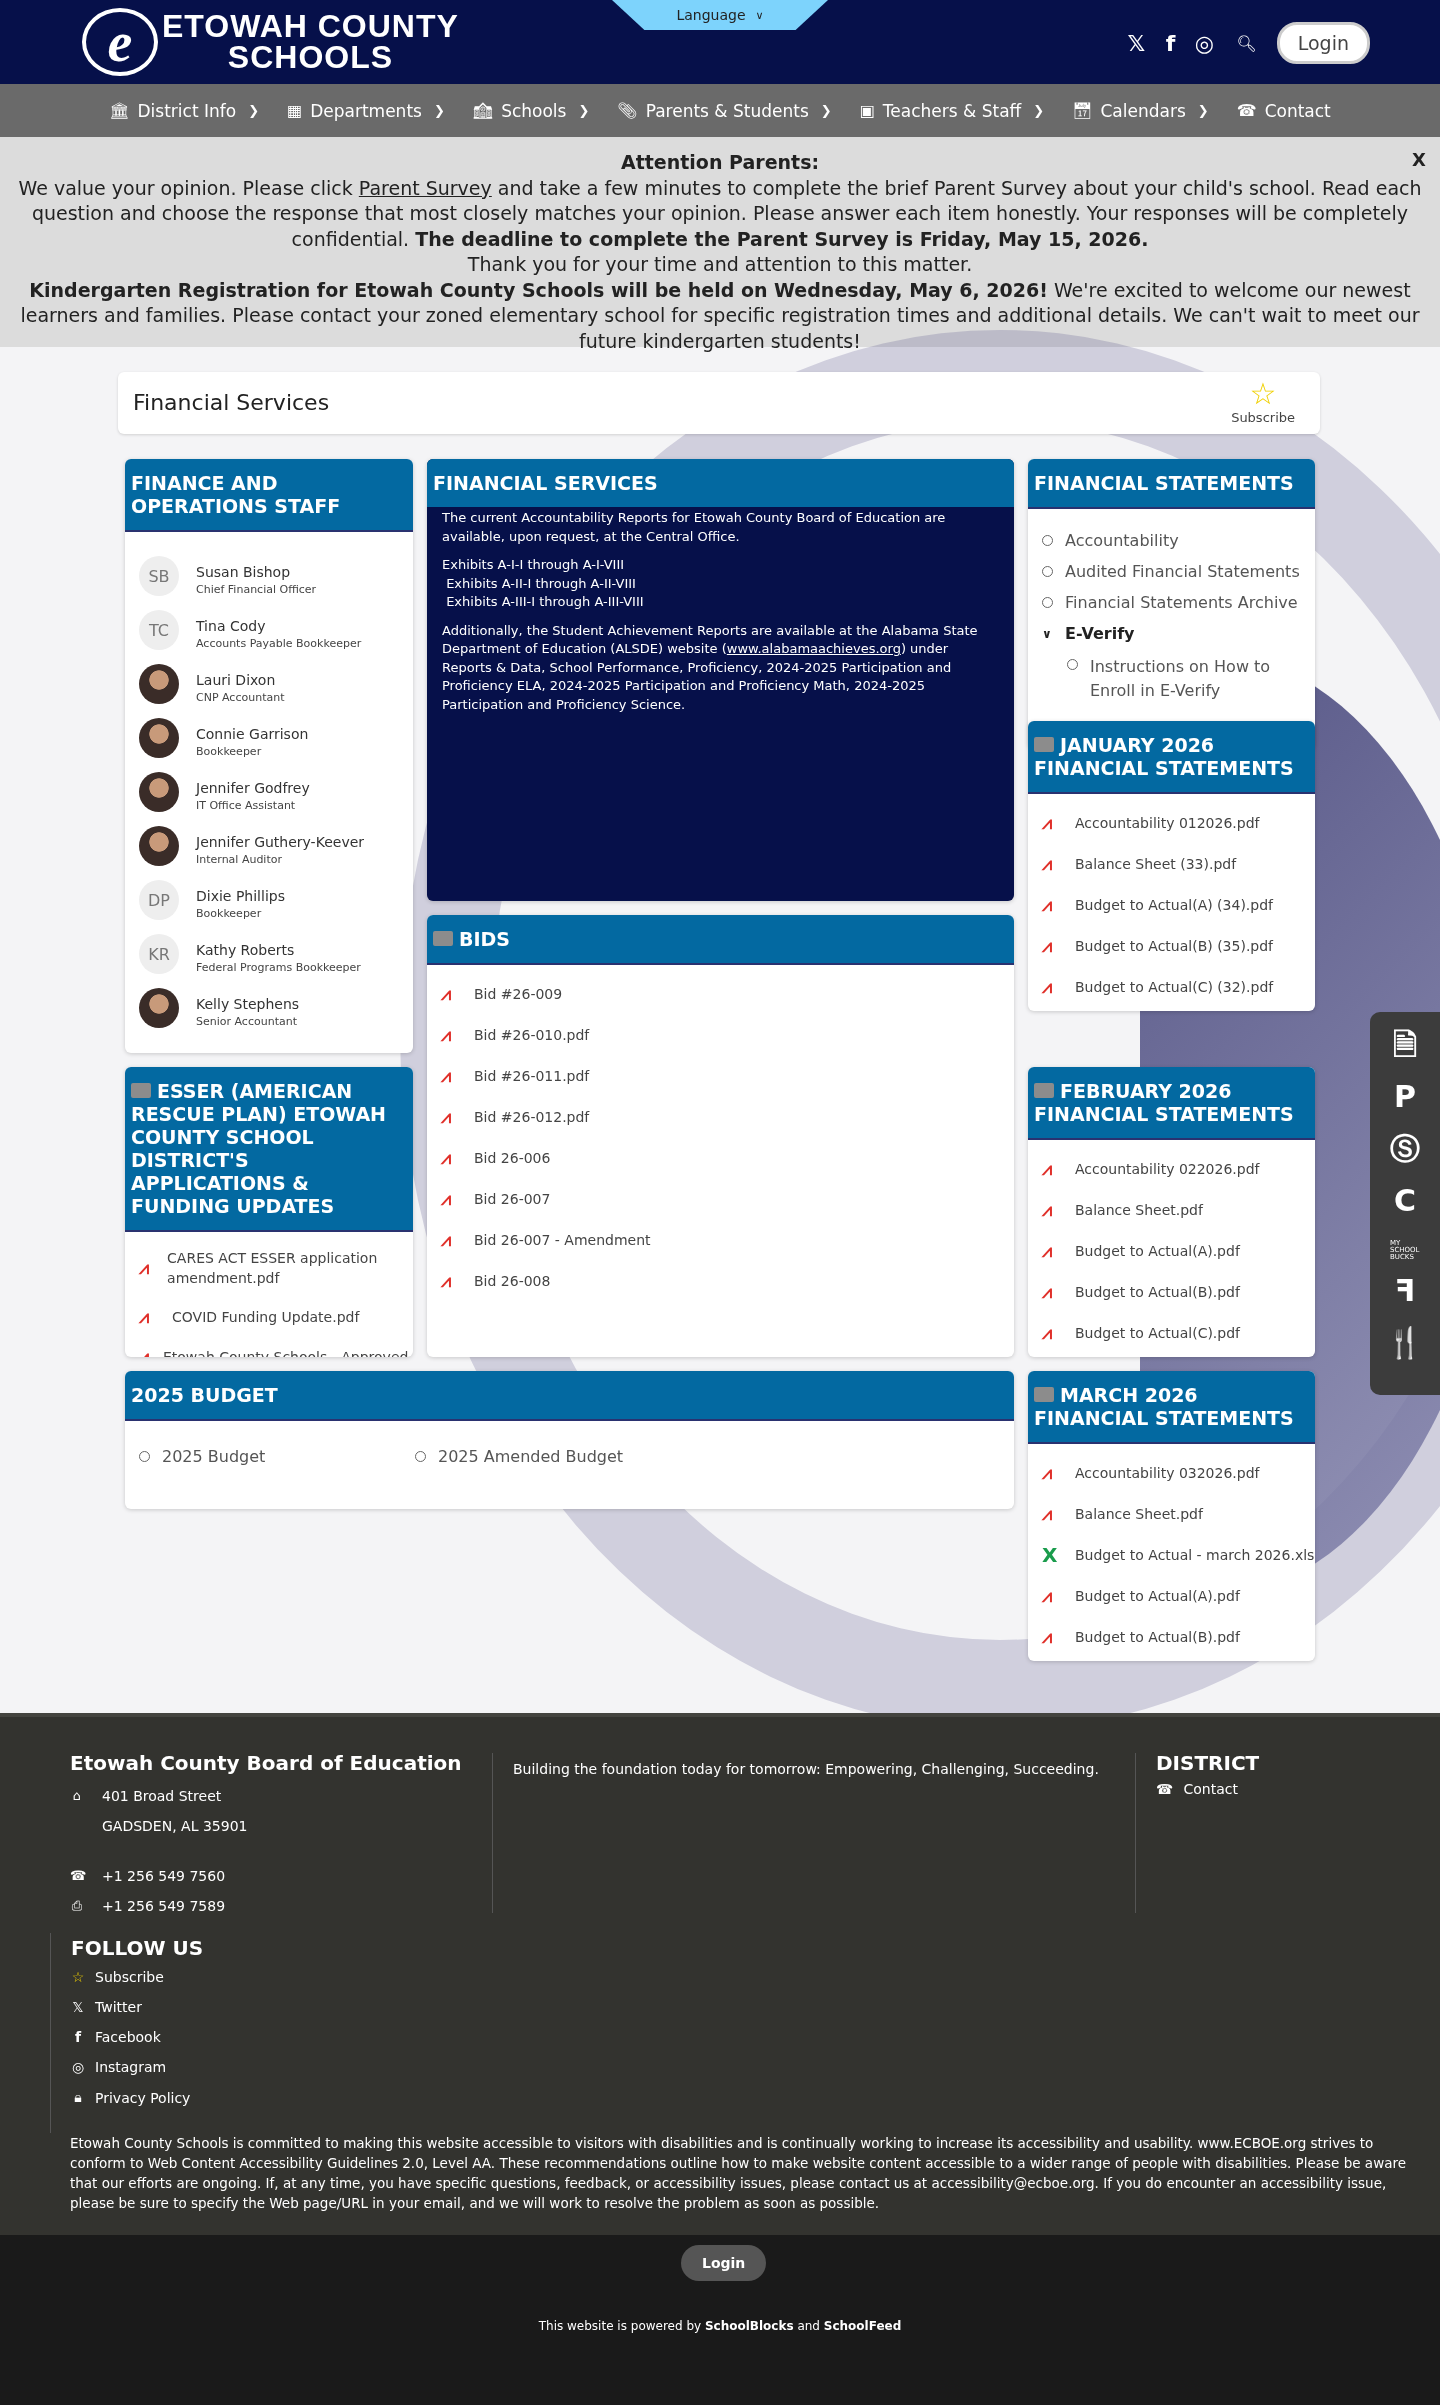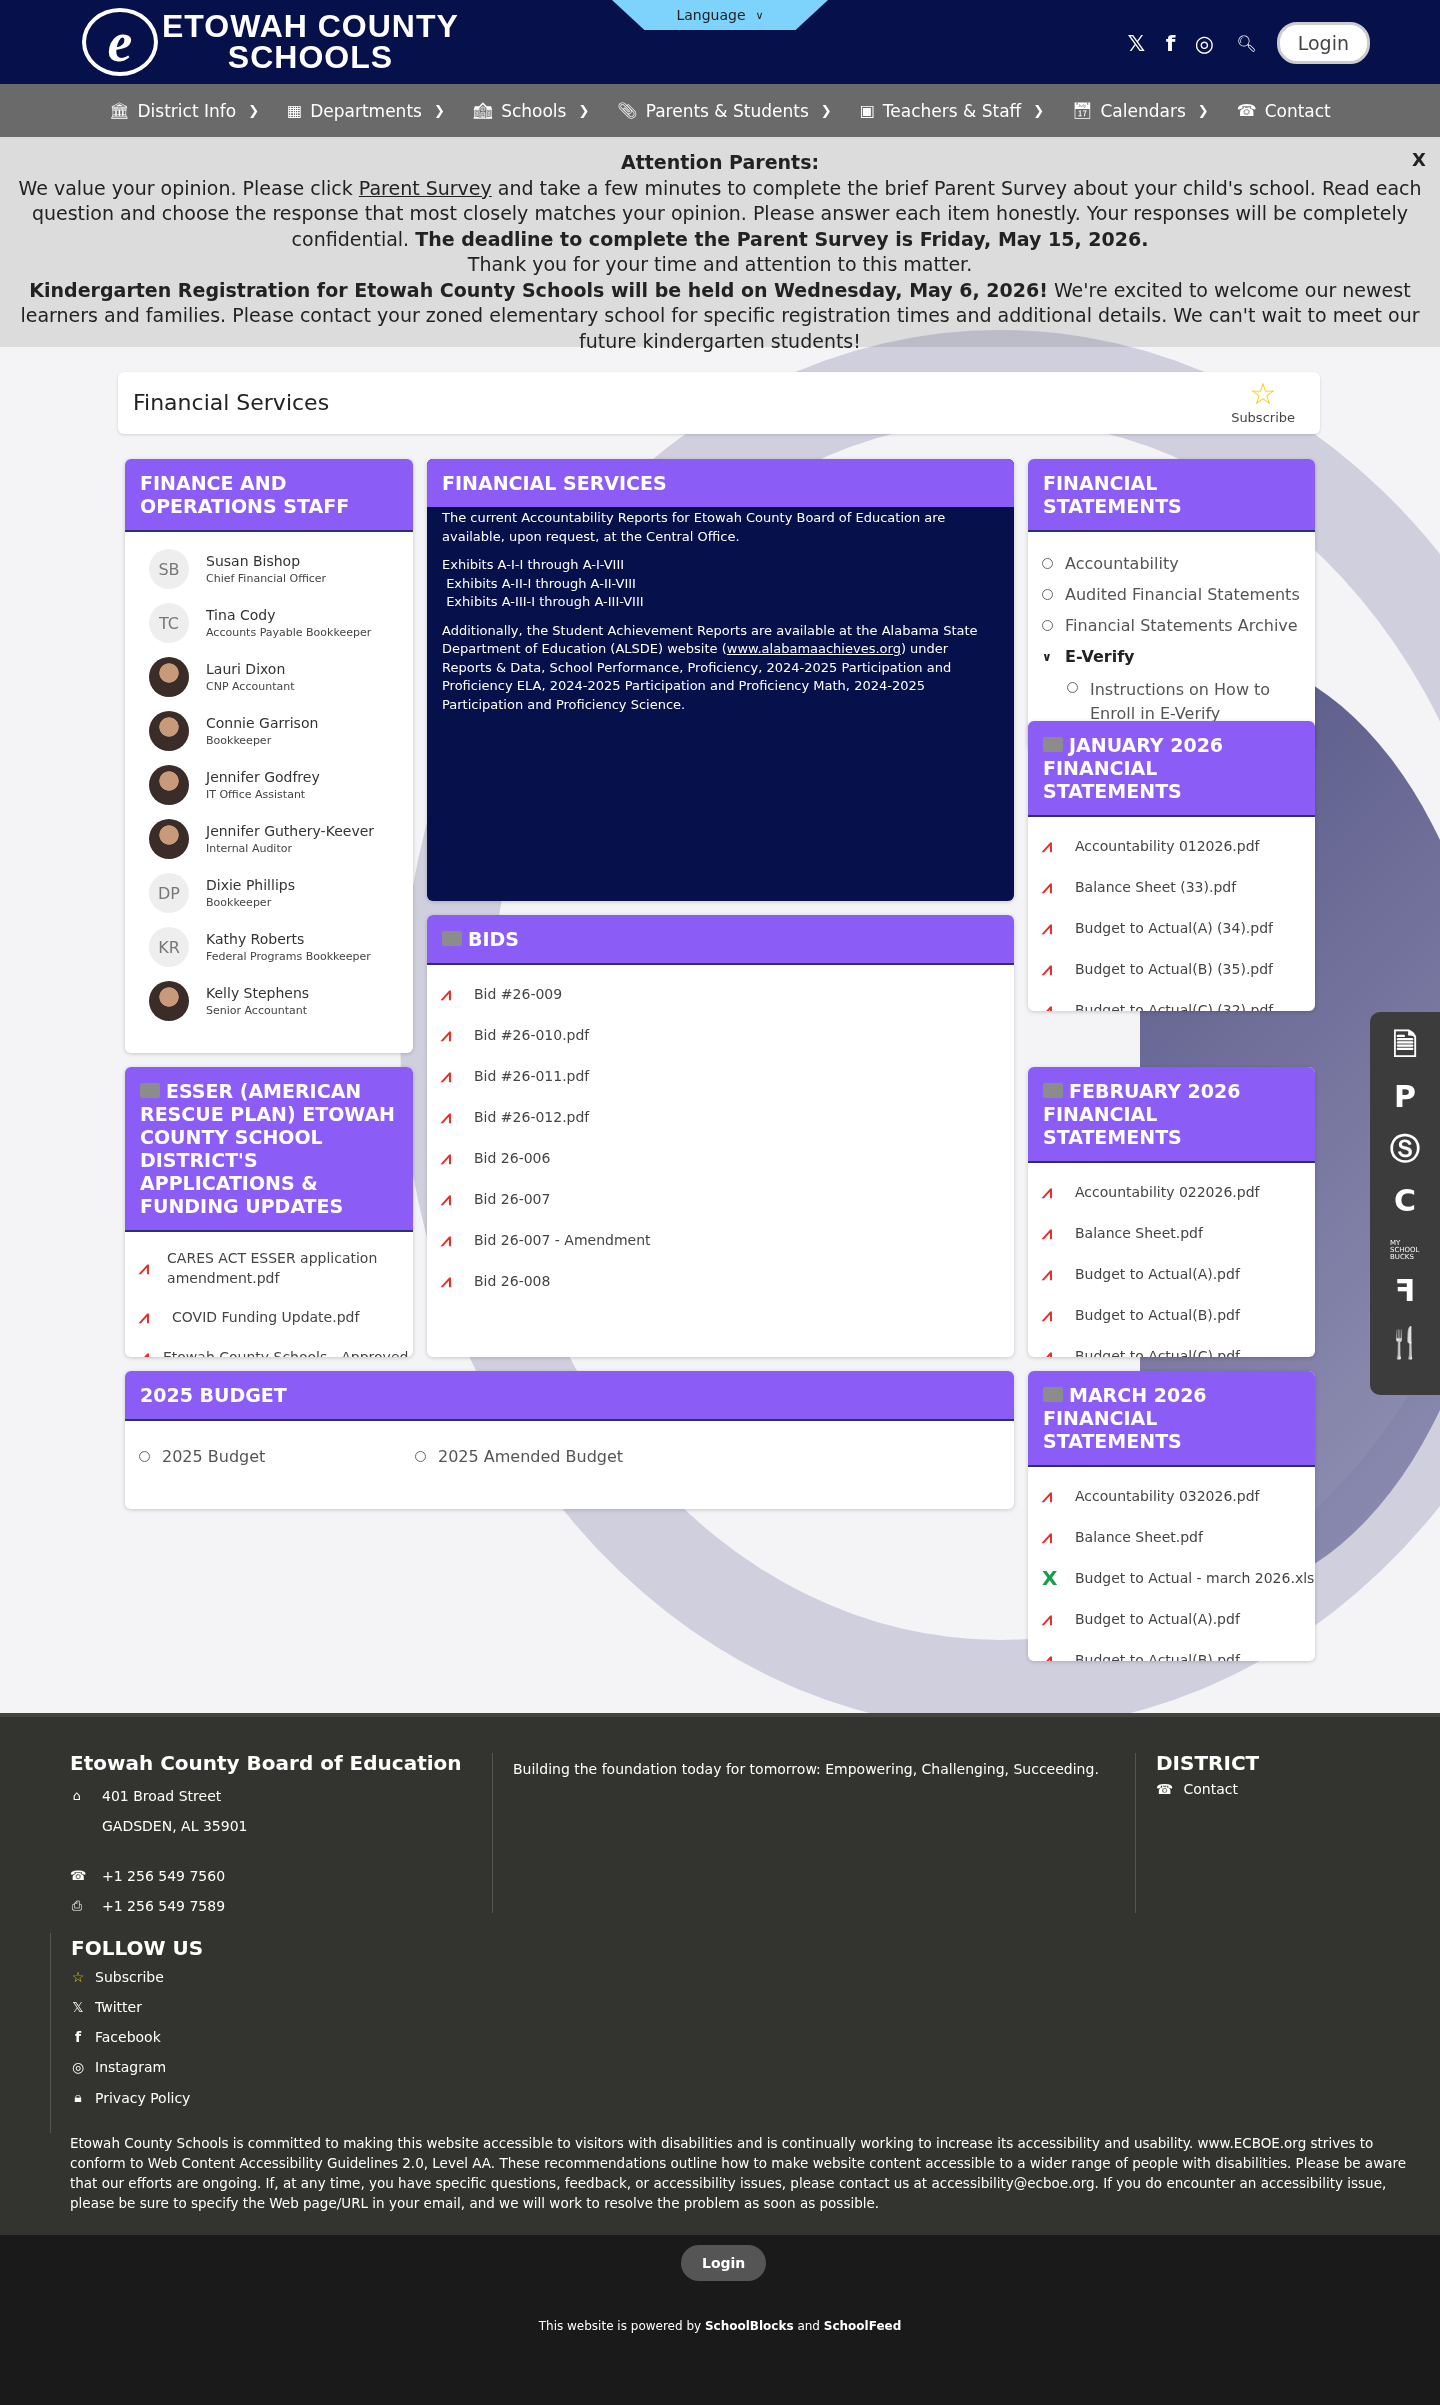--- a/index.html
+++ b/index.html
@@ -24,24 +24,24 @@
 .alert b{font-weight:bold}
 .alert .u{text-decoration:underline}
 .alert .close{position:absolute;right:14px;top:10px;font-size:18px;font-weight:bold;cursor:pointer}
 .bg-arc{position:absolute;left:400px;top:330px;width:1200px;height:1400px;border-radius:50%;border:90px solid rgba(42,40,110,0.18);pointer-events:none}
 .bg-arc2{position:absolute;left:900px;top:650px;width:600px;height:950px;border-radius:50%;background:linear-gradient(135deg,#2a2a66,#8989b0);opacity:.85;clip-path:polygon(40% 0,100% 0,100% 100%,40% 100%);pointer-events:none}
 .title-bar{position:absolute;left:118px;top:372px;width:1202px;height:62px;background:#fff;border-radius:6px;box-shadow:0 1px 3px rgba(0,0,0,.15)}
 .title-bar .t{position:absolute;left:15px;top:18px;font-size:22px;color:#222}
 .subscribe{position:absolute;right:25px;top:6px;text-align:center;font-size:13px;color:#444}
 .subscribe .star{font-size:30px;color:#f0d000;line-height:32px}
 .card{position:absolute;background:#fff;border-radius:6px;box-shadow:0 1px 4px rgba(0,0,0,.18);overflow:hidden}
-.card-h{background:#8b5cf6;color:#fff;font-weight:bold;font-size:19px;line-height:23px;padding:13px 15px 12px;text-transform:uppercase;border-bottom:2px solid #2a3270}
+.card-h{background:#0369a1;color:#fff;font-weight:bold;font-size:19px;line-height:23px;padding:13px 6px 12px;text-transform:uppercase;border-bottom:2px solid #2a3270}
 .folder{display:inline-block;width:20px;height:15px;background:#8c8c8c;margin-right:6px;border-radius:2px;vertical-align:0}
 .staff-list{padding:10px 0}
-.staff{display:flex;align-items:center;height:54px;padding-left:24px}
+.staff{display:flex;align-items:flex-end;height:54px;padding-left:14px}
 .avatar{width:40px;height:40px;border-radius:50%;background:#eee;color:#777;display:flex;align-items:center;justify-content:center;font-size:16px;flex:0 0 40px}
 .avatar.photo{background:radial-gradient(circle at 50% 40%,#c89a7a 0 30%,#3a2c28 32%)}
 .staff .info{margin-left:17px}
 .staff .nm{font-size:14px;color:#333}
 .staff .rl{font-size:11px;color:#444;margin-top:3px}
 .fin-body{background:#06104a;color:#fff;font-size:13px;line-height:18.5px;padding:2px 15px}
 .fin-body p{margin-bottom:10px}
 .fin-body .u{text-decoration:underline}
 .file-list{padding:8px 0}
 .file{display:flex;align-items:center;height:41px;padding-left:14px;font-size:14px;color:#444}

